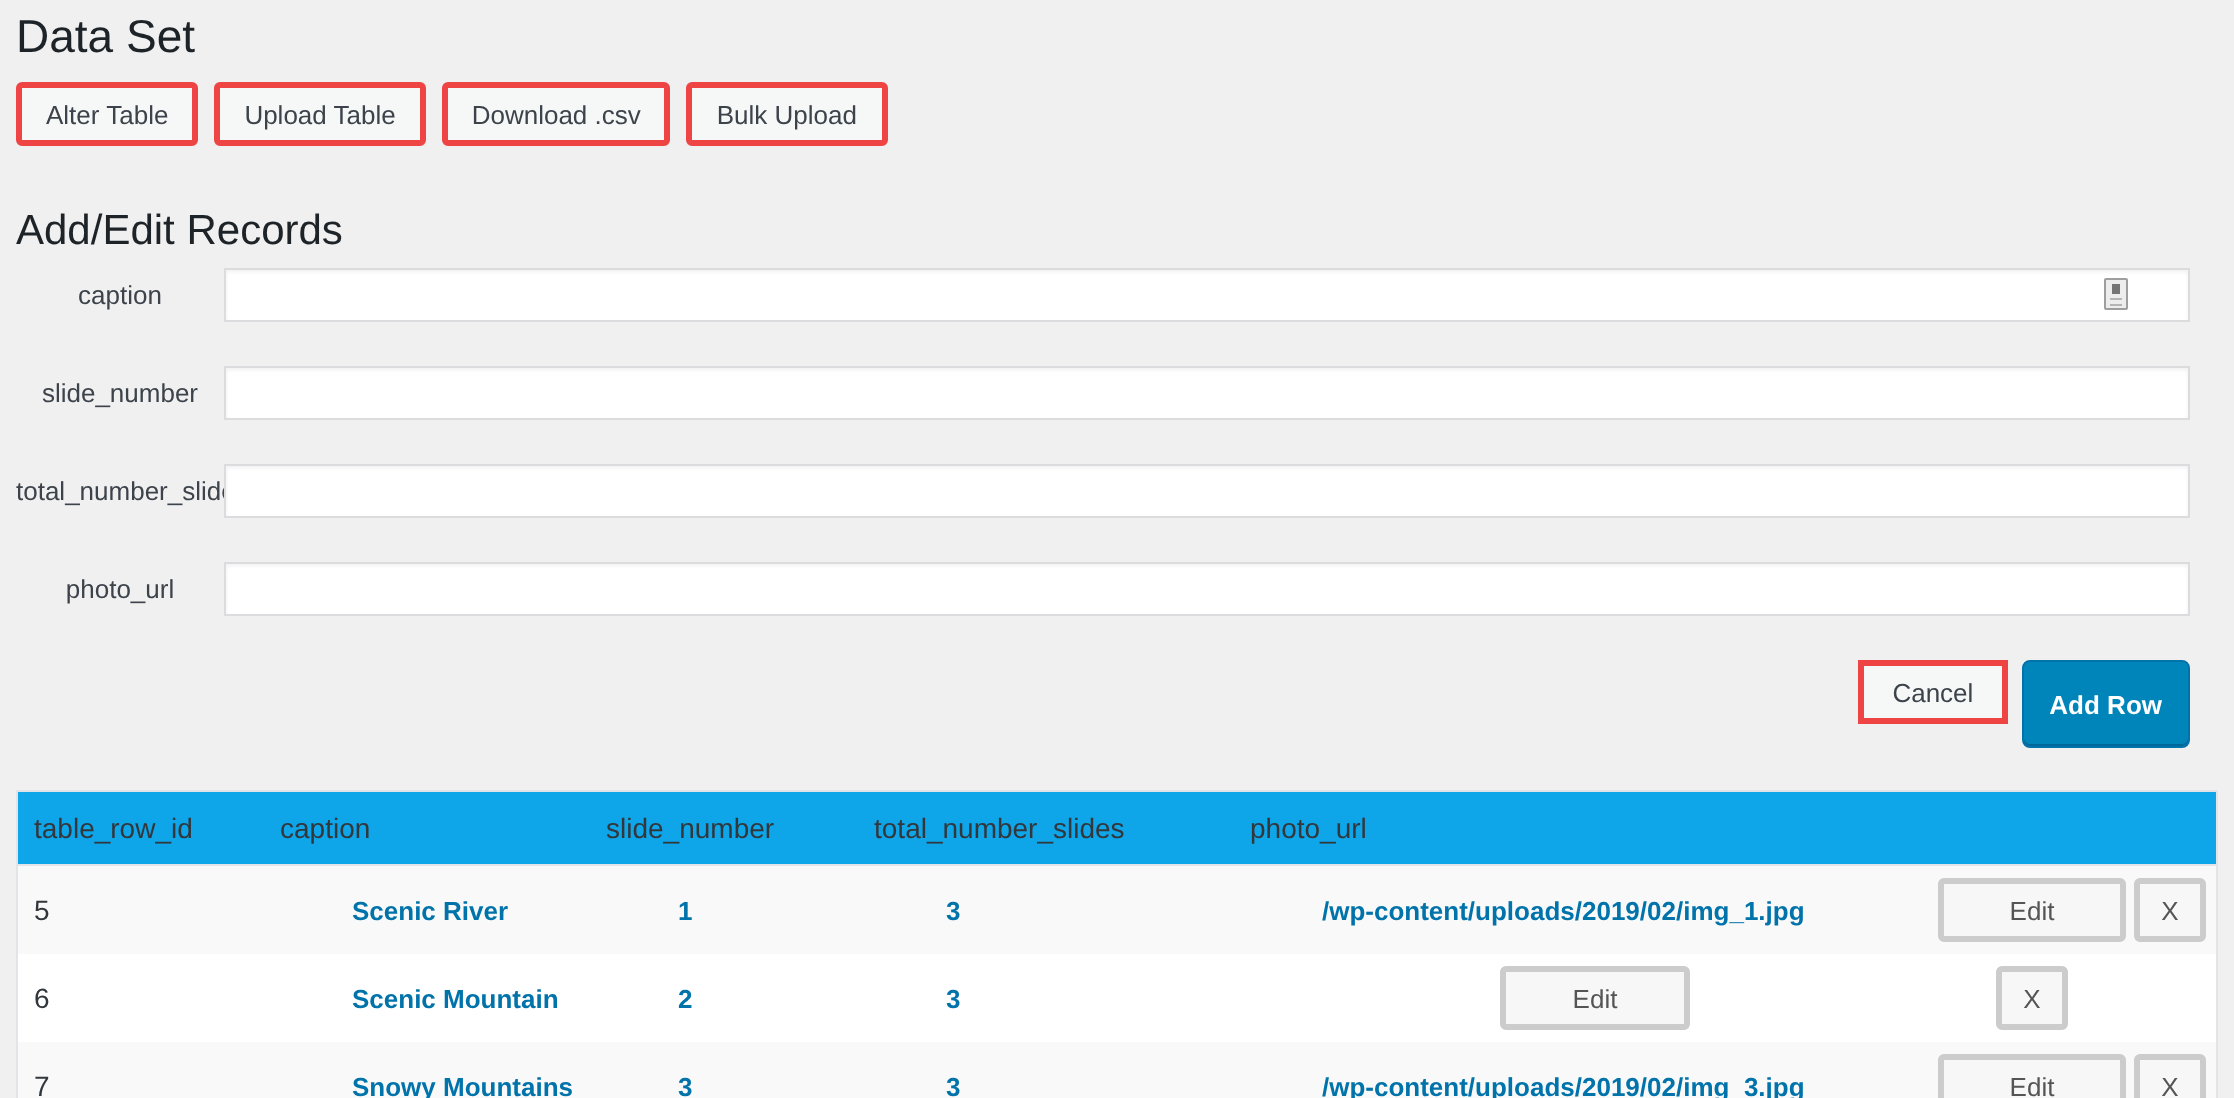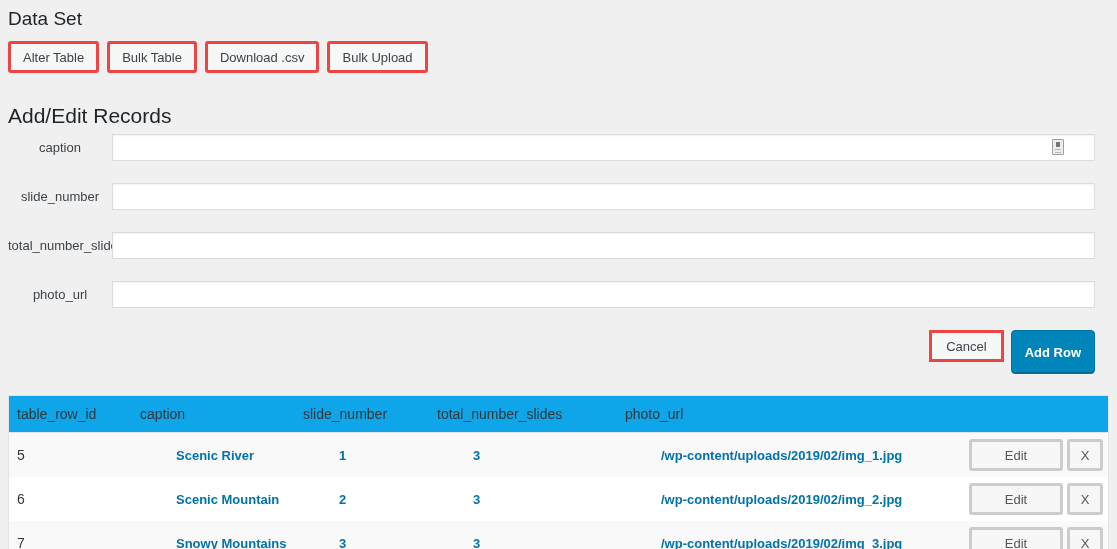--- a/index.html
+++ b/index.html
@@ -9,21 +9,21 @@
     background: #f0f0f1;
     font-family: "Liberation Sans", sans-serif;
     color: #3c434a;
     overflow: hidden;
     position: relative;
   }
 
   
   .page-title {
     margin: 0; padding: 4px 0 0 8px;
-    font-size: 19px; font-weight: 500; line-height: 29px;
+    font-size: 23px; font-weight: 500; line-height: 29px;
     color: #1d2327;
   }
   .form-title {
     margin: 30px 0 0 8px;
     font-size: 21px; font-weight: 500; line-height: 25px;
     color: #1d2327;
   }
 
   
   .toolbar { display: flex; gap: 8px; margin: 8px 0 0 8px; }
@@ -110,21 +110,21 @@
   .btn-edit { justify-self: center; padding: 0 33px; background: #f7f7f7; border-color: #ccc; color: #555; }
   .btn-x { justify-self: center; padding: 0 11px; background: #f7f7f7; border-color: #ccc; color: #555; }
 </style>
 </head>
 <body>
 
 <h1 class="page-title">Data Set</h1>
 
 <div class="toolbar">
   <button class="btn">Alter Table</button>
-  <button class="btn">Bulk Table</button>
+  <button class="btn">Upload Table</button>
   <button class="btn">Download .csv</button>
   <button class="btn">Bulk Upload</button>
 </div>
 
 <h2 class="form-title">Add/Edit Records</h2>
 
 <div class="form-rows">
   <div class="field-row">
     <div class="field-label">caption</div>
     <div class="field-input-wrap">
@@ -176,21 +176,20 @@
     <a class="link-cell">/wp-content/uploads/2019/02/img_1.jpg</a>
     <button class="btn btn-edit">Edit</button>
     <button class="btn btn-x">X</button>
   </div>
 
   <div class="t-row">
     <div class="cell-id">6</div>
     <a class="link-cell">Scenic Mountain</a>
     <a class="link-cell">2</a>
     <a class="link-cell">3</a>
-    <a class="link-cell">/wp-content/uploads/2019/02/img_2.jpg</a>
     <button class="btn btn-edit">Edit</button>
     <button class="btn btn-x">X</button>
   </div>
 
   <div class="t-row alt">
     <div class="cell-id">7</div>
     <a class="link-cell">Snowy Mountains</a>
     <a class="link-cell">3</a>
     <a class="link-cell">3</a>
     <a class="link-cell">/wp-content/uploads/2019/02/img_3.jpg</a>

